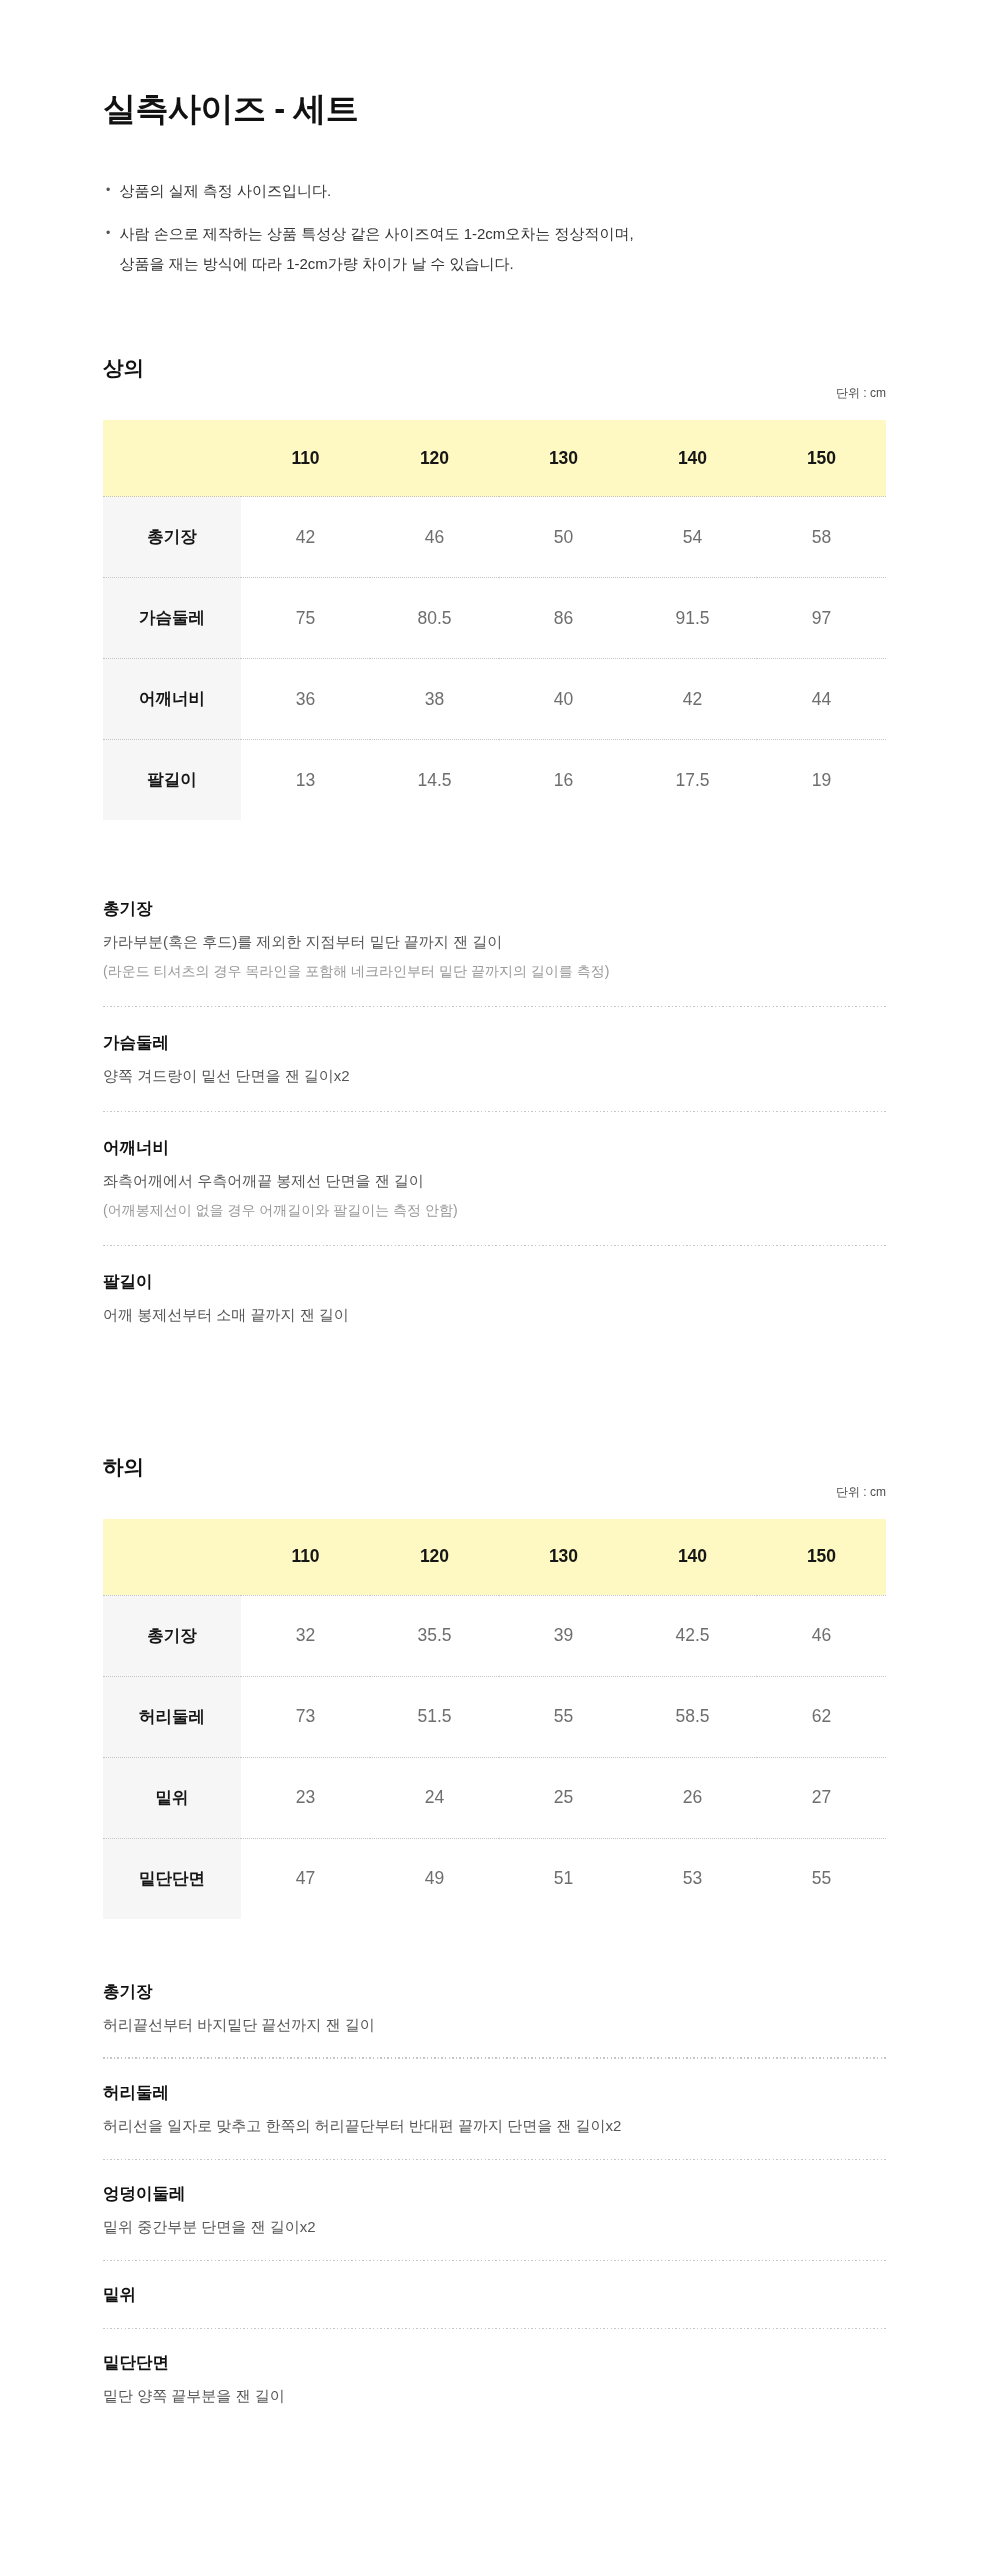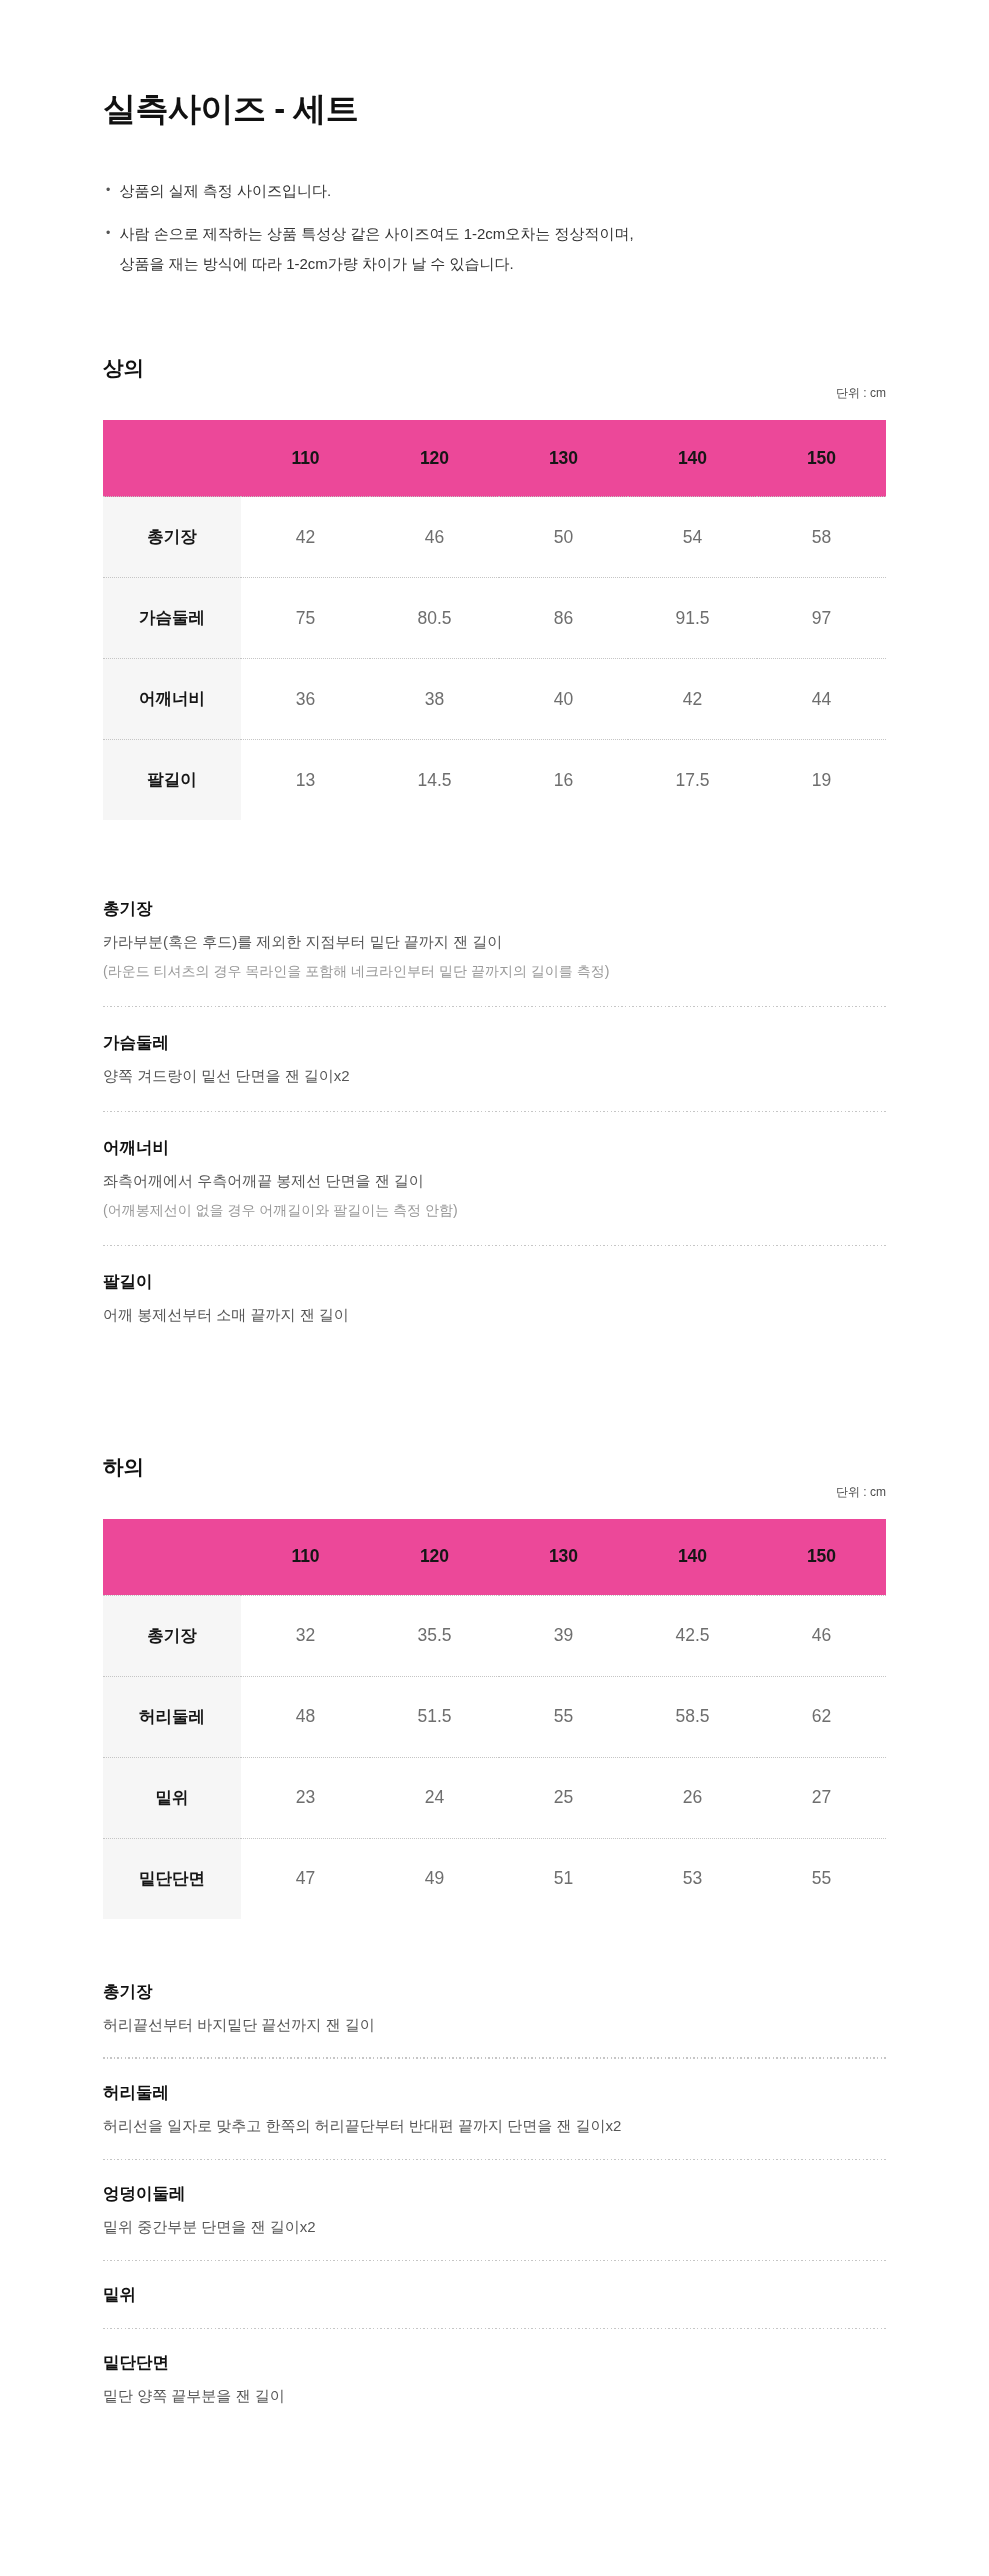--- a/index.html
+++ b/index.html
@@ -75,21 +75,21 @@
 
   
   .size-table {
     width: 100%;
     border-collapse: collapse;
     table-layout: fixed;
   }
   .size-table col.label-col { width: 138px; }
   .size-table thead th {
     height: 76px;
-    background: #ec4899;
+    background: #fef9c3;
     font-size: 17.5px;
     font-weight: 700;
     color: #161616;
     text-align: center;
     vertical-align: middle;
     padding: 0;
   }
   .size-table tbody tr td { border-top: 1px dotted #c5c5c5; }
   .size-table tbody td {
     height: 80px;
@@ -263,21 +263,21 @@
         <tr>
           <td class="row-label">총기장</td>
           <td>32</td>
           <td>35.5</td>
           <td>39</td>
           <td>42.5</td>
           <td>46</td>
         </tr>
         <tr>
           <td class="row-label">허리둘레</td>
-          <td>48</td>
+          <td>73</td>
           <td>51.5</td>
           <td>55</td>
           <td>58.5</td>
           <td>62</td>
         </tr>
         <tr>
           <td class="row-label">밑위</td>
           <td>23</td>
           <td>24</td>
           <td>25</td>

